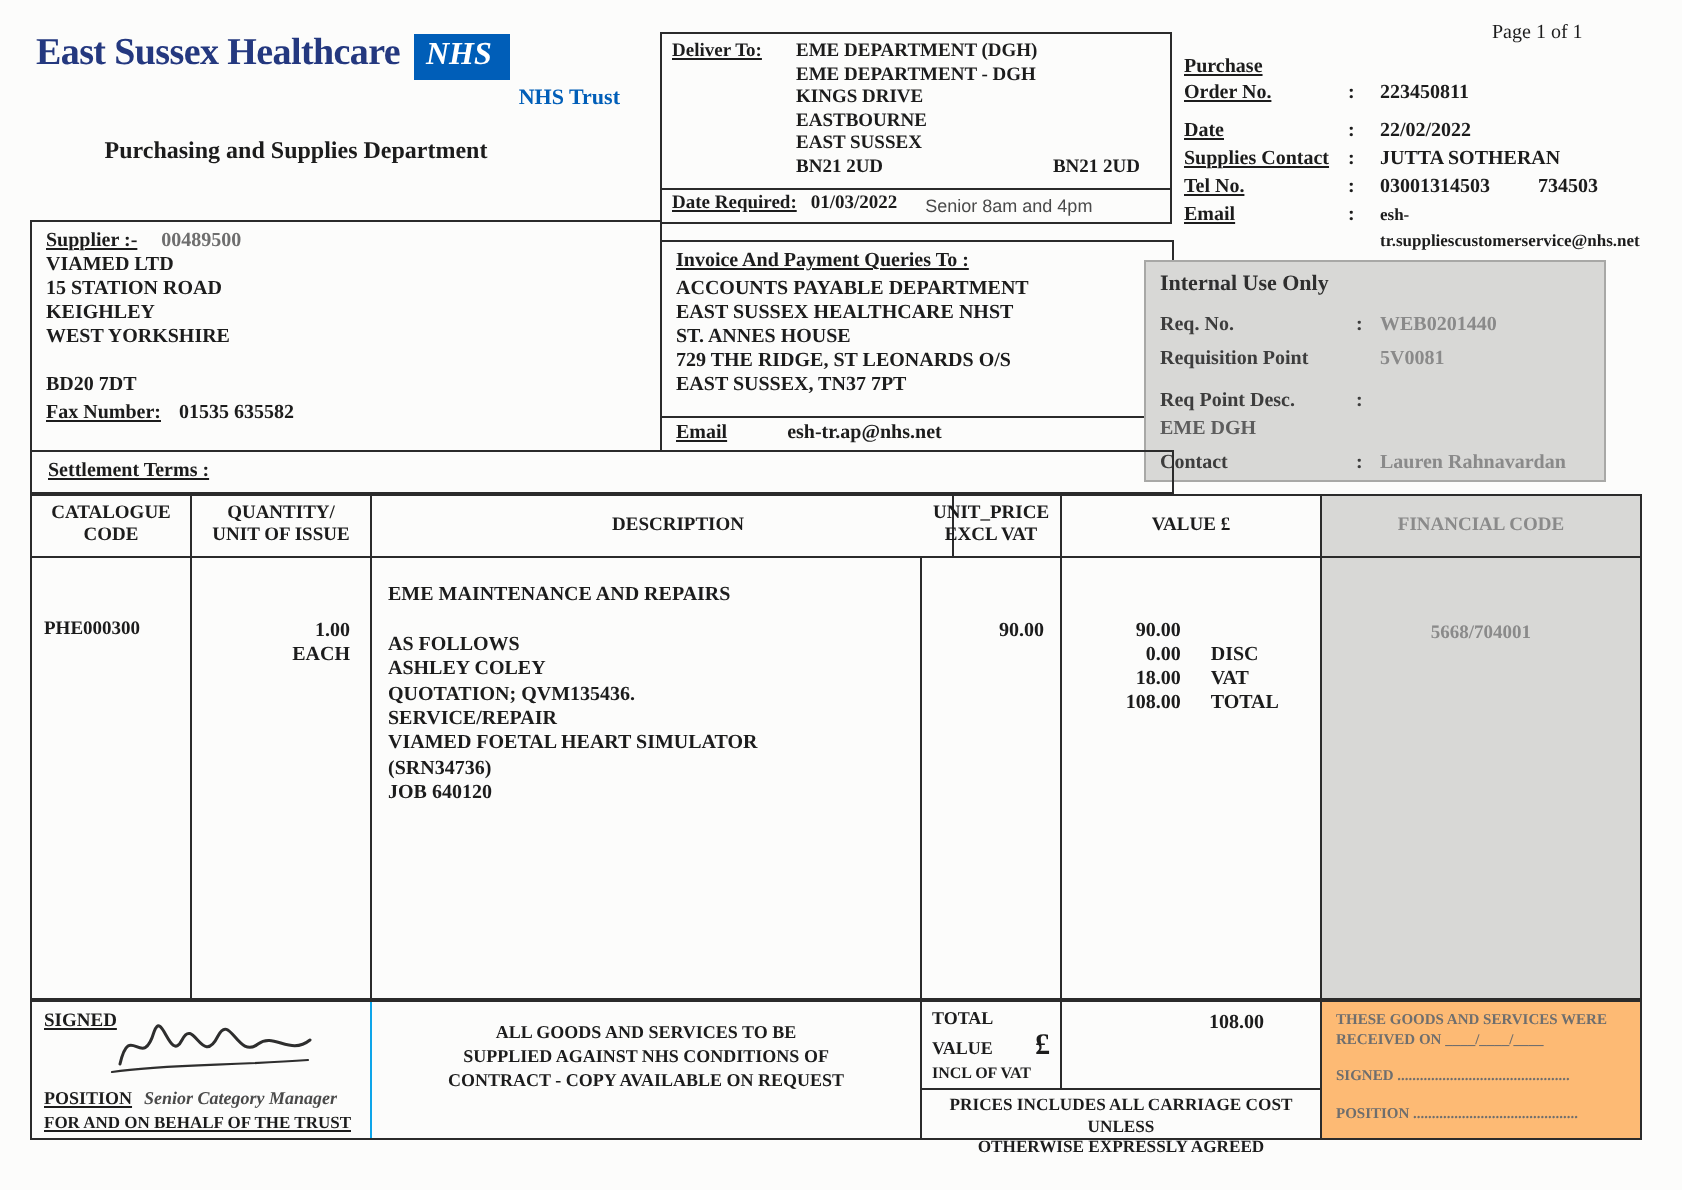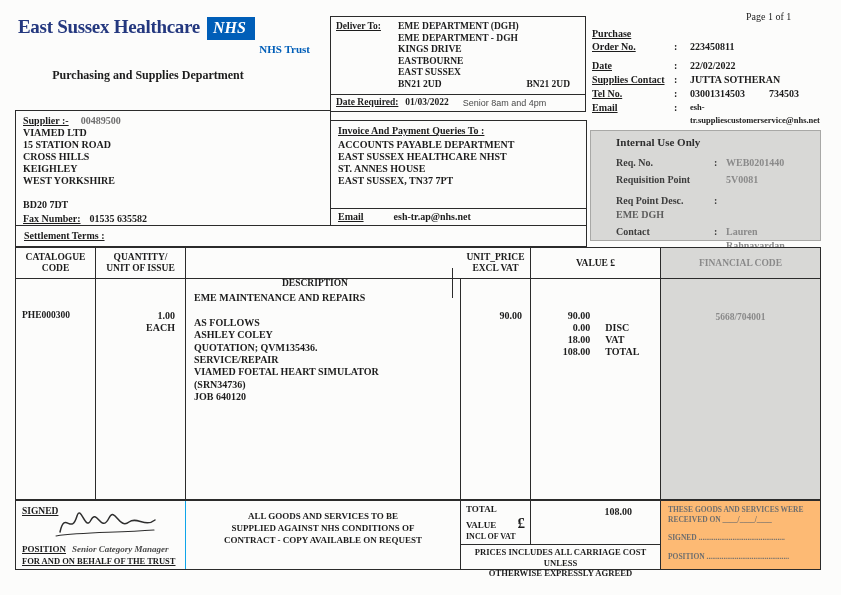--- a/index.html
+++ b/index.html
@@ -99,44 +99,44 @@
       </div>
   </div>
 
   <div class="abs b" style="left:15px;top:110px;width:316px;height:116px;box-sizing:border-box;padding:4px 7px;">
     <div class="flex sz10">
       <span class="u">Supplier :-</span>
       <span class="dgray" style="margin-left:12px;">00489500</span>
     </div>
     <div class="sz10">VIAMED LTD</div>
     <div class="sz10">15 STATION ROAD</div>
-    <div class="sz10">CROSS HILLS</div>
     <div class="sz10">KEIGHLEY</div>
     <div class="sz10">WEST YORKSHIRE</div>
     <div class="sz10" style="min-height:12px;"></div>
     <div class="sz10">BD20 7DT</div>
     <div class="flex sz10" style="margin-top:2px;">
       <span class="u">Fax Number:</span>
       <span style="margin-left:9px;">01535 635582</span>
     </div>
   </div>
 
   <div class="abs b" style="left:330px;top:120px;width:257px;height:106px;box-sizing:border-box;padding:4px 7px;">
     <div class="sz10 u">Invoice And Payment Queries To :</div>
     <div class="sz10" style="margin-top:2px;">ACCOUNTS PAYABLE DEPARTMENT</div>
     <div class="sz10">EAST SUSSEX HEALTHCARE NHST</div>
     <div class="sz10">ST. ANNES HOUSE</div>
+    <div class="sz10">729 THE RIDGE, ST LEONARDS O/S</div>
     <div class="sz10">EAST SUSSEX, TN37 7PT</div>
     <div class="abs" style="left:0;right:0;bottom:0;height:16px;border-top:1px solid #2b2b2b;display:flex;align-items:center;padding:0 7px;">
       <span class="sz10 u">Email</span>
       <span class="sz10" style="margin-left:30px;">esh-tr.ap@nhs.net</span>
     </div>
   </div>
 
-  <div class="abs" style="left:590px;top:130px;width:231px;height:111px;background:#d8d8d6;border:1px solid #a8a8a6;box-sizing:border-box;padding:5px 25px;">
+  <div class="abs" style="left:572px;top:130px;width:231px;height:111px;background:#d8d8d6;border:1px solid #a8a8a6;box-sizing:border-box;padding:5px 7px;">
     <div style="font-size:11px;color:#2f2f2f;">Internal Use Only</div>
     <div class="irow" style="margin-top:8px;">
         <span class="ilabel">Req. No.</span>
         <span class="icolon">:</span>
         <span class="gray">WEB0201440</span>
       </div>
     <div class="irow" style="margin-top:3px;">
         <span class="ilabel">Requisition Point</span>
         <span class="icolon"></span>
         <span class="gray">5V0081</span>
@@ -159,21 +159,21 @@
 
   <div class="abs b" style="left:15px;top:247px;width:806px;height:253px;box-sizing:border-box;">
 
     <div class="abs" style="left:645px;top:0;width:159px;height:251px;background:#d8d8d6;"></div>
 
     <div class="abs" style="left:0;top:0;width:804px;height:30px;border-bottom:1px solid #2b2b2b;">
       <div class="hdr pre" style="left:0;width:80px;">CATALOGUE
 CODE</div>
       <div class="hdr pre" style="left:80px;width:90px;">QUANTITY/
 UNIT OF ISSUE</div>
-      <div class="hdr pre" style="left:162px;width:275px;margin-top:20px;">DESCRIPTION</div>
+      <div class="hdr pre" style="left:186px;width:275px;">DESCRIPTION</div>
       <div class="hdr pre" style="left:445px;width:70px;">UNIT_PRICE
 EXCL VAT</div>
       <div class="hdr pre" style="left:515px;width:130px;">VALUE £</div>
       <div class="hdr pre gray" style="left:645px;width:159px;border-right:none;">FINANCIAL CODE</div>
     </div>
 
     <div class="col" style="left:0;width:80px;padding:32px 4px 0 6px;">
       <div class="sz95">PHE000300</div>
     </div>
     <div class="col" style="left:80px;width:90px;padding:32px 10px 0 0;text-align:right;">

